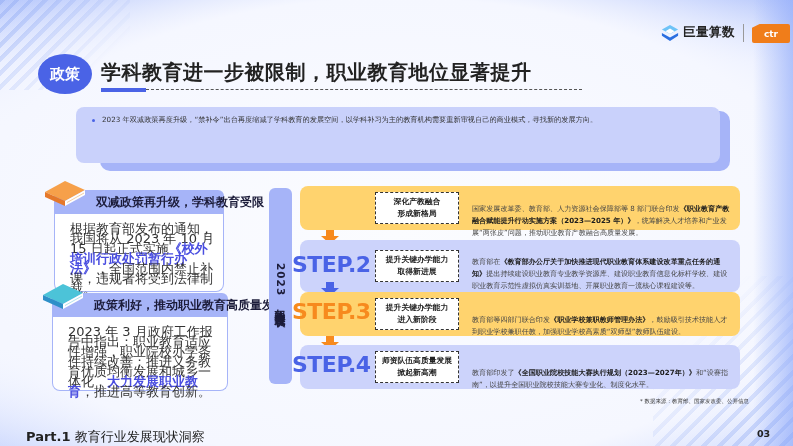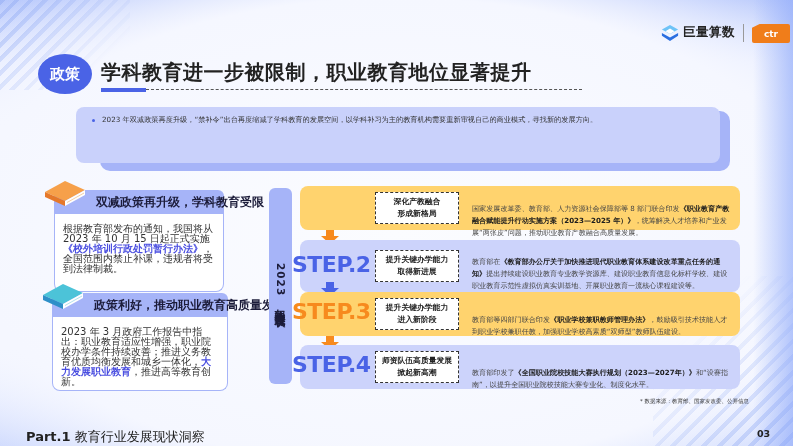--- a/index.html
+++ b/index.html
@@ -71,21 +71,21 @@
 
   
   .card { position: absolute; left: 50px; width: 170px; }
   .card-head {
     position: relative; height: 24px; background: #a6b4f8; border-radius: 6px 6px 0 0;
     padding-left: 42px; display: flex; align-items: center;
     font-size: 12px; font-weight: bold; color: #1c1c3a; white-space: nowrap;
   }
   .card-body {
     background: #fff; border: 1px solid #a6b4f8; border-top: none; border-radius: 0 0 8px 8px;
-    padding: 10px 8px 6px 8px; font-size: 10px; line-height: 10px; color: #333;
+    padding: 10px 8px 6px 15px; font-size: 13px; line-height: 10px; color: #333;
   }
   .card-body .hl { color: #4a4ee0; font-weight: bold; }
   .book { position: absolute; left: -13px; top: -12px; width: 48px; height: 30px; }
   .card1 { top: 190px; left: 54px; width: 170px; }
   .card1 .card-body { height: 78px; }
   .card2 { top: 293px; left: 52px; width: 176px; }
   .card2 .card-head { padding-left: 42px; }
   .card2 .card-body { height: 74px; }
 
   

